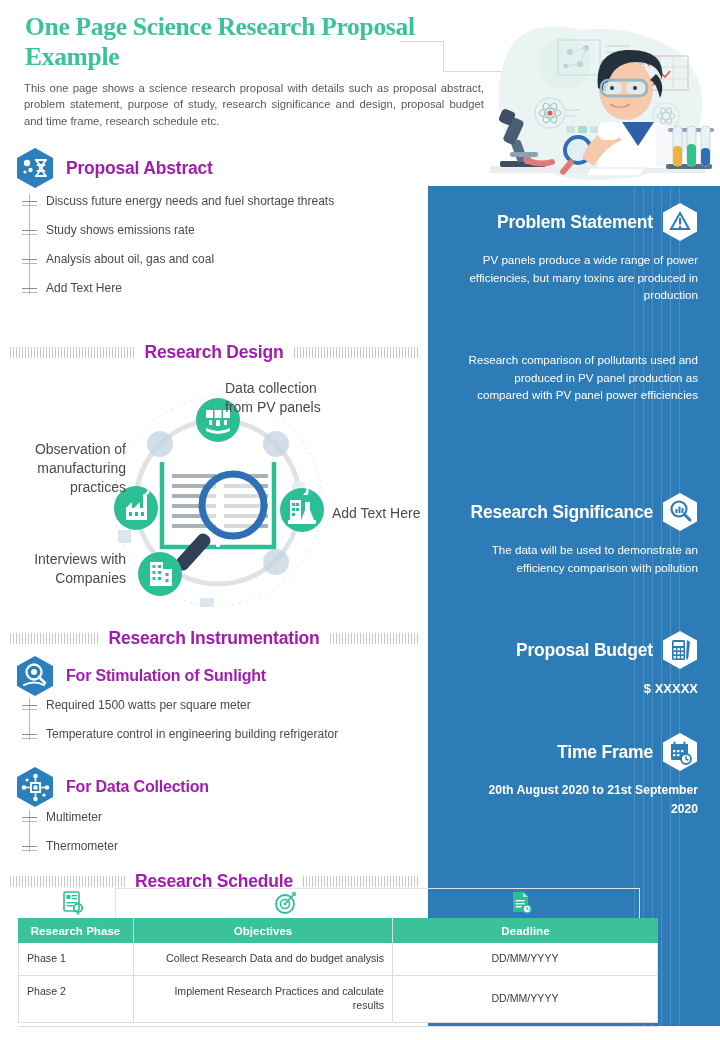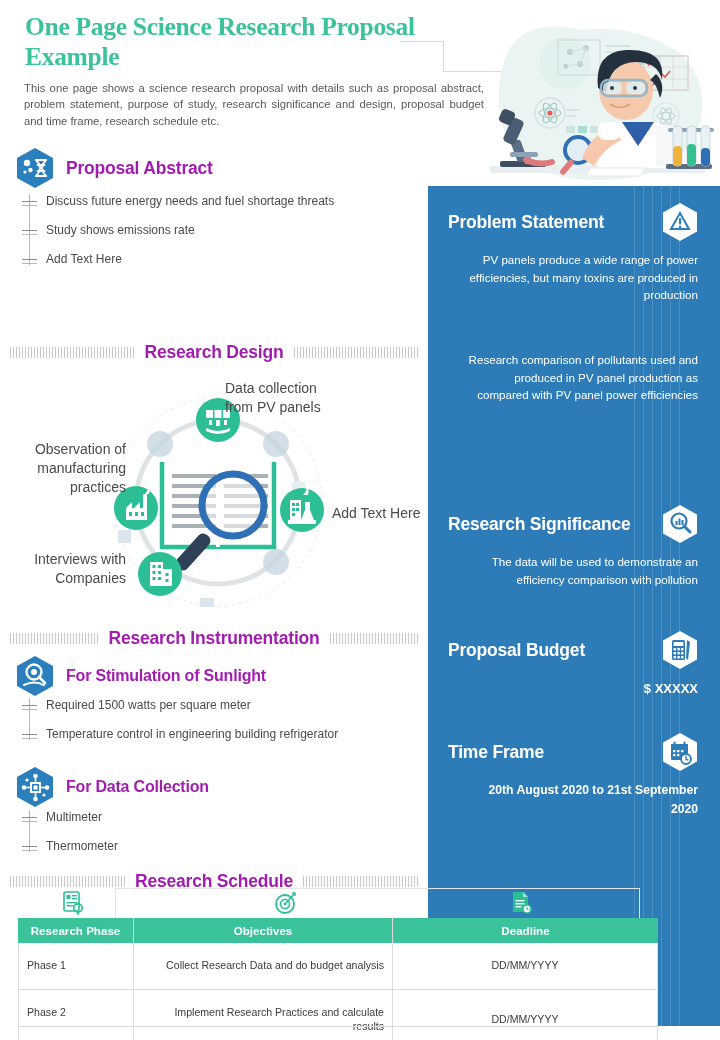--- a/index.html
+++ b/index.html
@@ -54,21 +54,21 @@
     overflow: hidden;
   }
   .blue-panel .stripes {
     position: absolute; right: 38px; top: 0; bottom: 0; width: 48px;
     background: repeating-linear-gradient(90deg,
       rgba(255,255,255,0.14) 0px, rgba(255,255,255,0.14) 1px,
       transparent 1px, transparent 9px);
   }
   .bp-block { position: absolute; right: 22px; width: 250px; }
   .bp-head {
-    display: flex; align-items: center; justify-content: space-between; gap: 9px;
+    display: flex; align-items: center; justify-content: flex-end; gap: 9px;
   }
   .bp-title {
     color: #ffffff; font-size: 17.5px; font-weight: bold; letter-spacing: -0.2px;
     white-space: nowrap;
   }
   .bp-body {
     color: #ffffff; font-size: 11.6px; line-height: 1.52;
     text-align: right; margin-top: 9px; padding-left: 20px;
   }
   .bp-body.bold { font-weight: bold; font-size: 12.2px; }
@@ -122,21 +122,21 @@
   }
 
   
   .tbl { position: absolute; left: 18px; top: 918px; width: 640px; }
   .tbl .hdr { display: flex; background: #3ac29b; }
   .tbl .hdr div {
     color: #ffffff; font-size: 11.6px; font-weight: bold; text-align: center;
     padding: 6px 4px;
   }
   .tbl .r { display: flex; border-bottom: 1px solid #dcdcdc; background: #fff; }
-  .tbl .r div { font-size: 10.6px; color: #3b3b3b; padding: 16px 8px; line-height: 1.32; }
+  .tbl .r div { font-size: 10.6px; color: #3b3b3b; padding: 9px 8px; line-height: 1.32; }
   .c1 { flex: 0 0 115px; }
   .c2 { flex: 0 0 260px; border-left: 1px solid #dcdcdc; border-right: 1px solid #dcdcdc; text-align: right; }
   .c3 { flex: 1 1 auto; text-align: center; display:flex; align-items:center; justify-content:center; }
   .tbl .r .c1, .tbl .r .c2 { border-left: 1px solid #dcdcdc; }
   .tbl .r .c3 { border-right: 1px solid #dcdcdc; }
   .tbl-icons { position: absolute; left: 18px; top: 888px; width: 640px; height: 30px; }
   .tbl-icon { position: absolute; width: 26px; height: 26px; }
   .tbl-icon-box {
     position:absolute; left:115px; top:888px; width: 525px; height: 30px;
     border:1px solid #e4e4e4; border-bottom:none;
@@ -270,20 +270,23 @@
     <div class="sec-title">Proposal Abstract</div>
   </div>
 
   <div class="blist" style="left:16px; top:186px; width:400px;">
     <div class="spine"></div>
     <div class="row">
         <span class="txt">Discuss future  energy  needs  and fuel  shortage  threats</span>
       </div>
     <div class="row">
         <span class="txt">Study shows  emissions rate</span>
+      </div>
+    <div class="row">
+        <span class="txt">Analysis about  oil, gas  and  coal</span>
       </div>
     <div class="row">
         <span class="txt">Add Text Here</span>
       </div>
   </div>
 
   <div class="band-head" style="top:342px; padding:0 10px;">
     <div class="band"></div>
     <div class="sec-title">Research Design</div>
     <div class="band"></div>
@@ -469,21 +472,21 @@
           </svg>
         </div>
       </div>
       <div class="bp-body">PV panels produce a wide range of power  efficiencies,  but many toxins are  produced  in production</div>
     </div>
 
     <div class="bp-block" style="top:156px;">
       <div class="bp-body">Research comparison of pollutants used  and  produced  in PV panel production  as compared  with PV panel power efficiencies</div>
     </div>
 
-    <div class="bp-block" style="top:318px;">
+    <div class="bp-block" style="top:306px;">
       <div class="bp-head">
         <div class="bp-title">Research Significance</div>
         <div class="hexw">
           <svg width="36" height="40" viewBox="0 0 36 40">
             <polygon points="18,1 35,10.5 35,29.5 18,39 1,29.5 1,10.5" fill="#ffffff"></polygon>
             <circle cx="17" cy="17" r="7.5" fill="none" stroke="#2d7cb8" stroke-width="2.2"></circle>
             <g fill="#2d7cb8">
                 <rect x="13.5" y="17" width="2" height="4"></rect>
                 <rect x="16.5" y="14.5" width="2" height="6.5"></rect>
                 <rect x="19.5" y="16" width="2" height="5"></rect>

